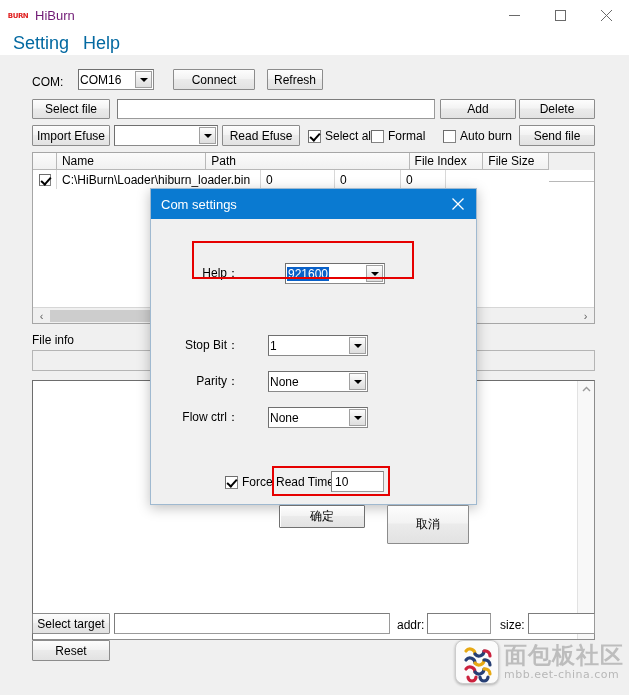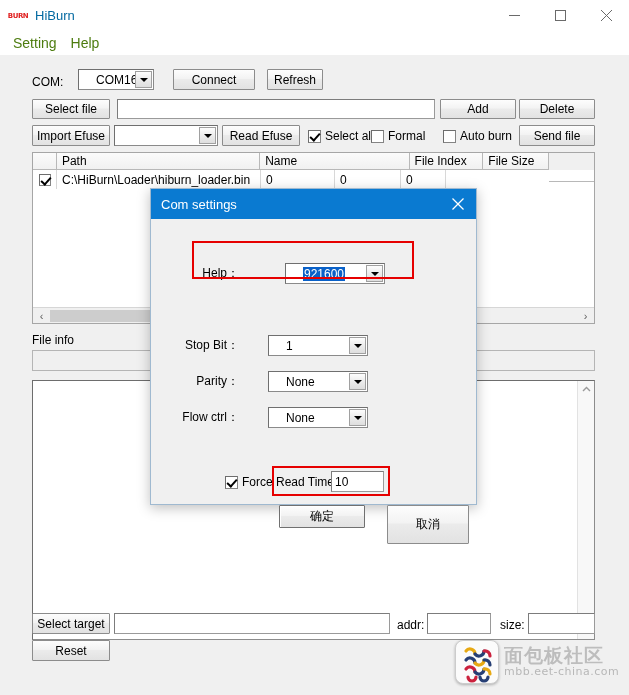--- a/index.html
+++ b/index.html
@@ -25,36 +25,36 @@
     display: flex; align-items: center;
   }
   .app-icon {
     width: 20px; height: 14px; margin-left: 8px; margin-right: 7px;
     display: flex; align-items: center; justify-content: center;
     font-size: 7px; font-weight: bold; color: #e02020;
     letter-spacing: -0.5px;
     font-family: "DejaVu Sans", sans-serif;
     overflow: hidden;
   }
-  .app-title { font-size: 13px; color: #0369a1; font-weight: normal; }
+  .app-title { font-size: 13px; color: #701a75; font-weight: normal; }
   .win-btns { position: absolute; right: 0; top: 0; height: 31px; display: flex; }
   .win-btn {
     width: 46px; height: 31px; display: flex; align-items: center; justify-content: center;
     color: #6a6a6a;
   }
   .win-btn svg { display:block; }
 
   
   .menubar {
     position: absolute; left: 0; top: 31px; width: 629px; height: 24px;
     background: #ffffff;
     display: flex; align-items: center; padding-left: 6px;
   }
   .menu-item {
-    padding: 2px 7px; font-size: 14px; color: #4d7c0f;
+    padding: 2px 7px; font-size: 18px; color: #0369a1;
   }
 
   
   .client {
     position: absolute; left: 0; top: 55px; width: 629px; height: 640px;
     background: #f0f0f0;
   }
 
   
   .btn {
@@ -82,21 +82,21 @@
     overflow: hidden; white-space: nowrap;
   }
   .txt.readonly { background: #f0f0f0; border-color: #b5b5b5; }
   .combo {
     background: #ffffff;
     border: 1px solid #8a8a8a;
     border-top-color: #6f6f6f; border-left-color: #6f6f6f;
     display: flex; align-items: center;
     font-size: 12px;
     position: relative;
-    padding-left: 17px;
+    padding-left: 1px;
     overflow: hidden;
   }
   .combo .cv { flex: 1; white-space: nowrap; overflow: hidden; }
   .combo .arrow {
     width: 17px; align-self: stretch; margin: 1px 1px 1px 0;
     background: linear-gradient(to bottom,#fdfdfd,#ececec 50%,#dedede);
     border: 1px solid #a0a0a0;
     display: flex; align-items: center; justify-content: center;
   }
   .arrow-glyph {
@@ -204,21 +204,21 @@
     opacity: 0.92;
   }
   .wm-logo {
     width: 44px; height: 44px; background: #fdfdfd;
     border: 1px solid #c9c9c9; border-radius: 8px;
     box-shadow: 0 1px 3px rgba(0,0,0,0.3);
     position: relative; overflow: hidden; flex: none;
   }
   .wm-text { margin-left: 5px; display: flex; flex-direction: column; }
   .wm-cn {
-    font-size: 19px; font-weight: bold; color: #b9b9b9;
+    font-size: 23px; font-weight: bold; color: #b9b9b9;
     font-family: "DejaVu Sans", sans-serif; line-height: 1.05;
     letter-spacing: 1px;
   }
   .wm-url {
     font-size: 11px; color: #b3b3b3; letter-spacing: 0.5px;
     font-family: "DejaVu Sans", sans-serif;
   }
 </style>
 </head>
 <body>
@@ -289,22 +289,22 @@
     </div>
     <div class="chk" style="position:absolute;left:443px;top:74px;">
       <div class="chkbox"></div>
       <span class="lbl">Auto burn</span>
     </div>
     <div class="btn" style="position:absolute;left:519px;top:70px;width:76px;height:21px;">Send file</div>
 
     <div class="grid" style="position:absolute;left:32px;top:97px;width:563px;height:172px;">
       <div class="grid-head">
         <div class="gh" style="width:24px;padding-left:0;"></div>
+        <div class="gh" style="width:150px;">Name</div>
         <div class="gh" style="width:204px;">Path</div>
-        <div class="gh" style="width:150px;">Name</div>
         <div class="gh" style="width:74px;">File Index</div>
         <div class="gh" style="width:66px;">File Size</div>
         <div class="gh" style="width:45px;margin-top:28px;">Burn A</div>
       </div>
       <div class="grid-row">
         <div class="gc" style="width:24px;padding-left:0;justify-content:center;">
           <div class="chkbox on" style="width:12px;height:12px;"></div>
         </div>
         <div class="gc" style="width:204px;">C:\HiBurn\Loader\hiburn_loader.bin</div>
         <div class="gc" style="width:74px;">0</div>

